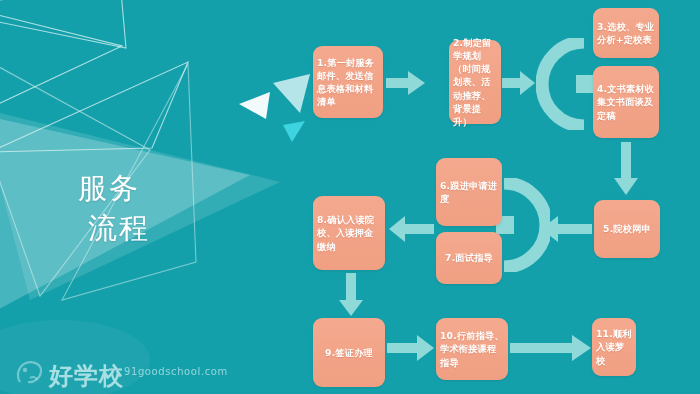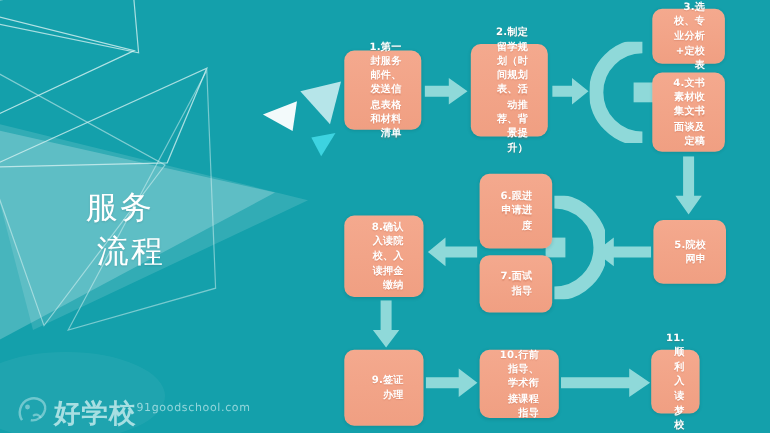--- a/index.html
+++ b/index.html
@@ -73,34 +73,34 @@
   
   .node {
     position: absolute;
     background: #f2a185;
     background: linear-gradient(180deg,#f4a98e 0%, #f09f82 100%);
     border-radius: 9px;
     color: #ffffff;
     display: flex;
     align-items: center;
     justify-content: center;
-    text-align: right;
+    text-align: left;
     box-sizing: border-box;
-    padding: 3px 18px;
+    padding: 3px 4px;
     font-size: 9.2px;
     line-height: 1.42;
     letter-spacing: .2px;
     font-weight: 700;
     text-shadow: 0 1px 1px rgba(170,80,50,.25);
     box-shadow: 0 1px 3px rgba(0,0,0,.10);
   }
 
   
   #node-1  { left: 313px; top: 46px;  width: 70px;  height: 72px; }
-  #node-2  { left: 428px; top: 40px;  width: 70px;  height: 84px; }
+  #node-2  { left: 449px; top: 40px;  width: 52px;  height: 84px; }
   #node-3  { left: 593px; top: 8px;   width: 66px;  height: 50px; }
   #node-4  { left: 593px; top: 66px;  width: 66px;  height: 72px; }
   #node-5  { left: 594px; top: 200px; width: 66px;  height: 58px; }
   #node-6  { left: 436px; top: 158px; width: 66px;  height: 68px; }
   #node-7  { left: 436px; top: 232px; width: 66px;  height: 52px; }
   #node-8  { left: 313px; top: 196px; width: 72px;  height: 74px; }
   #node-9  { left: 313px; top: 318px; width: 72px;  height: 69px; }
   #node-10 { left: 436px; top: 318px; width: 72px;  height: 62px; }
   #node-11 { left: 592px; top: 318px; width: 44px;  height: 58px; }
 

